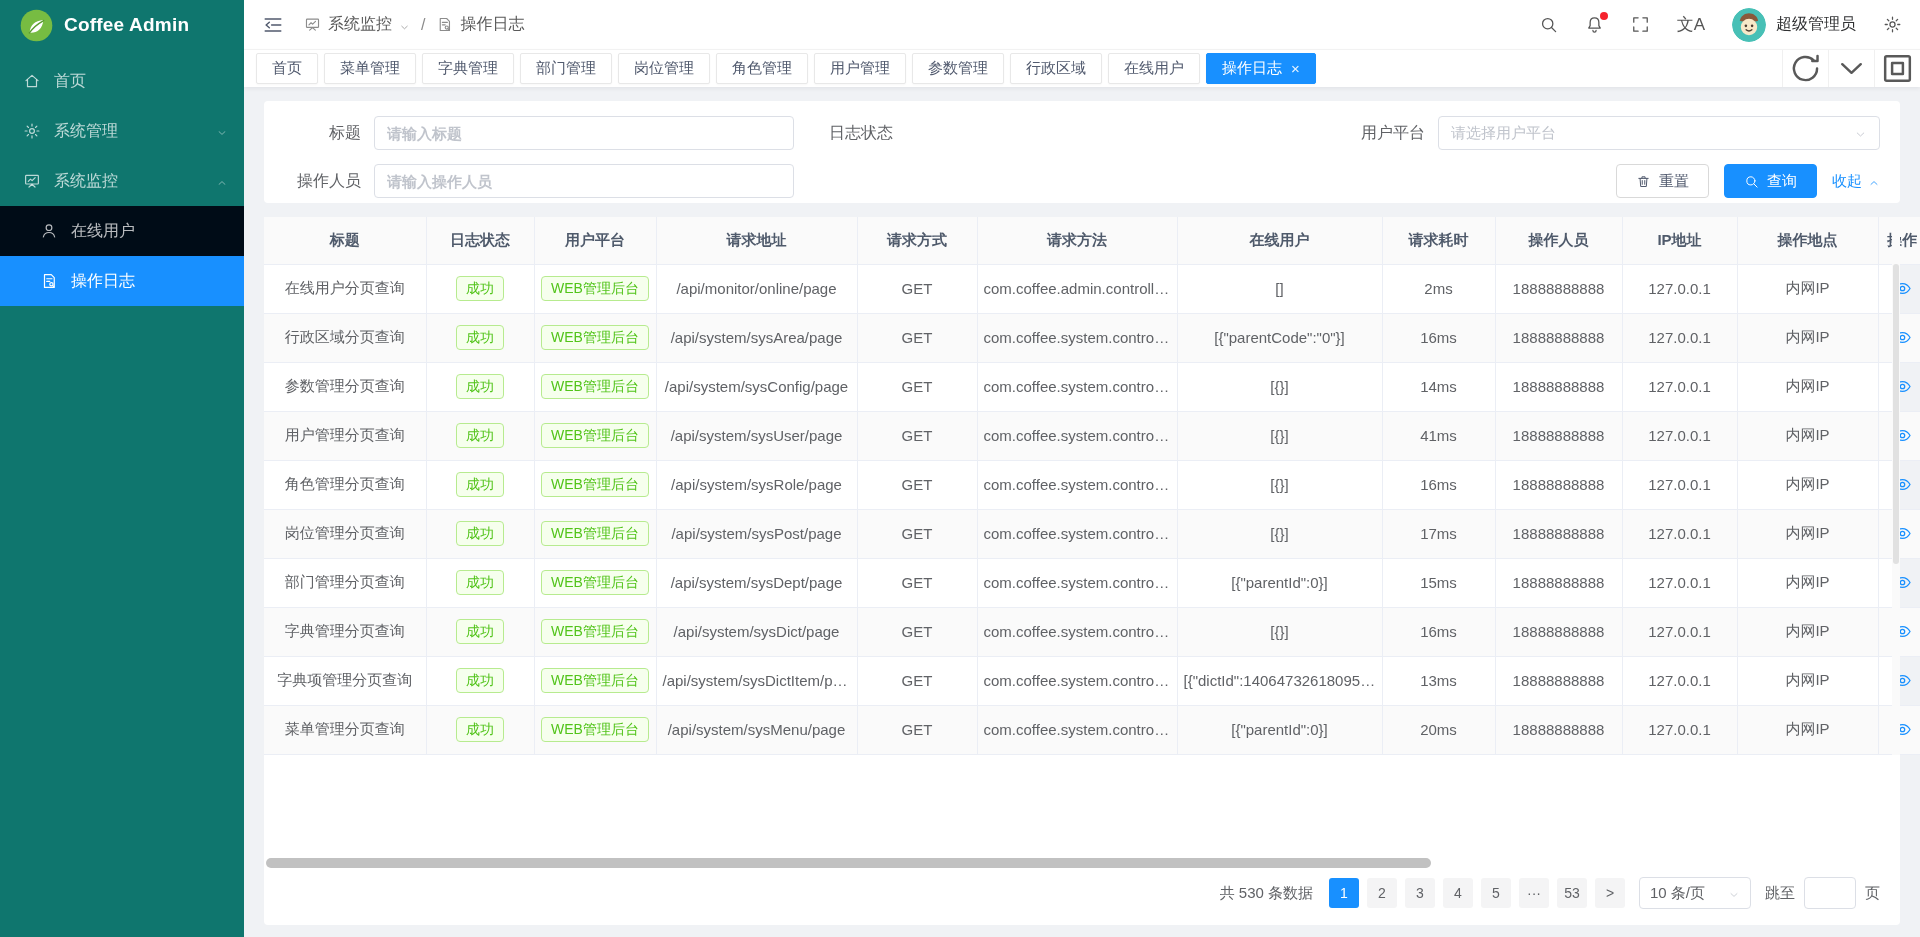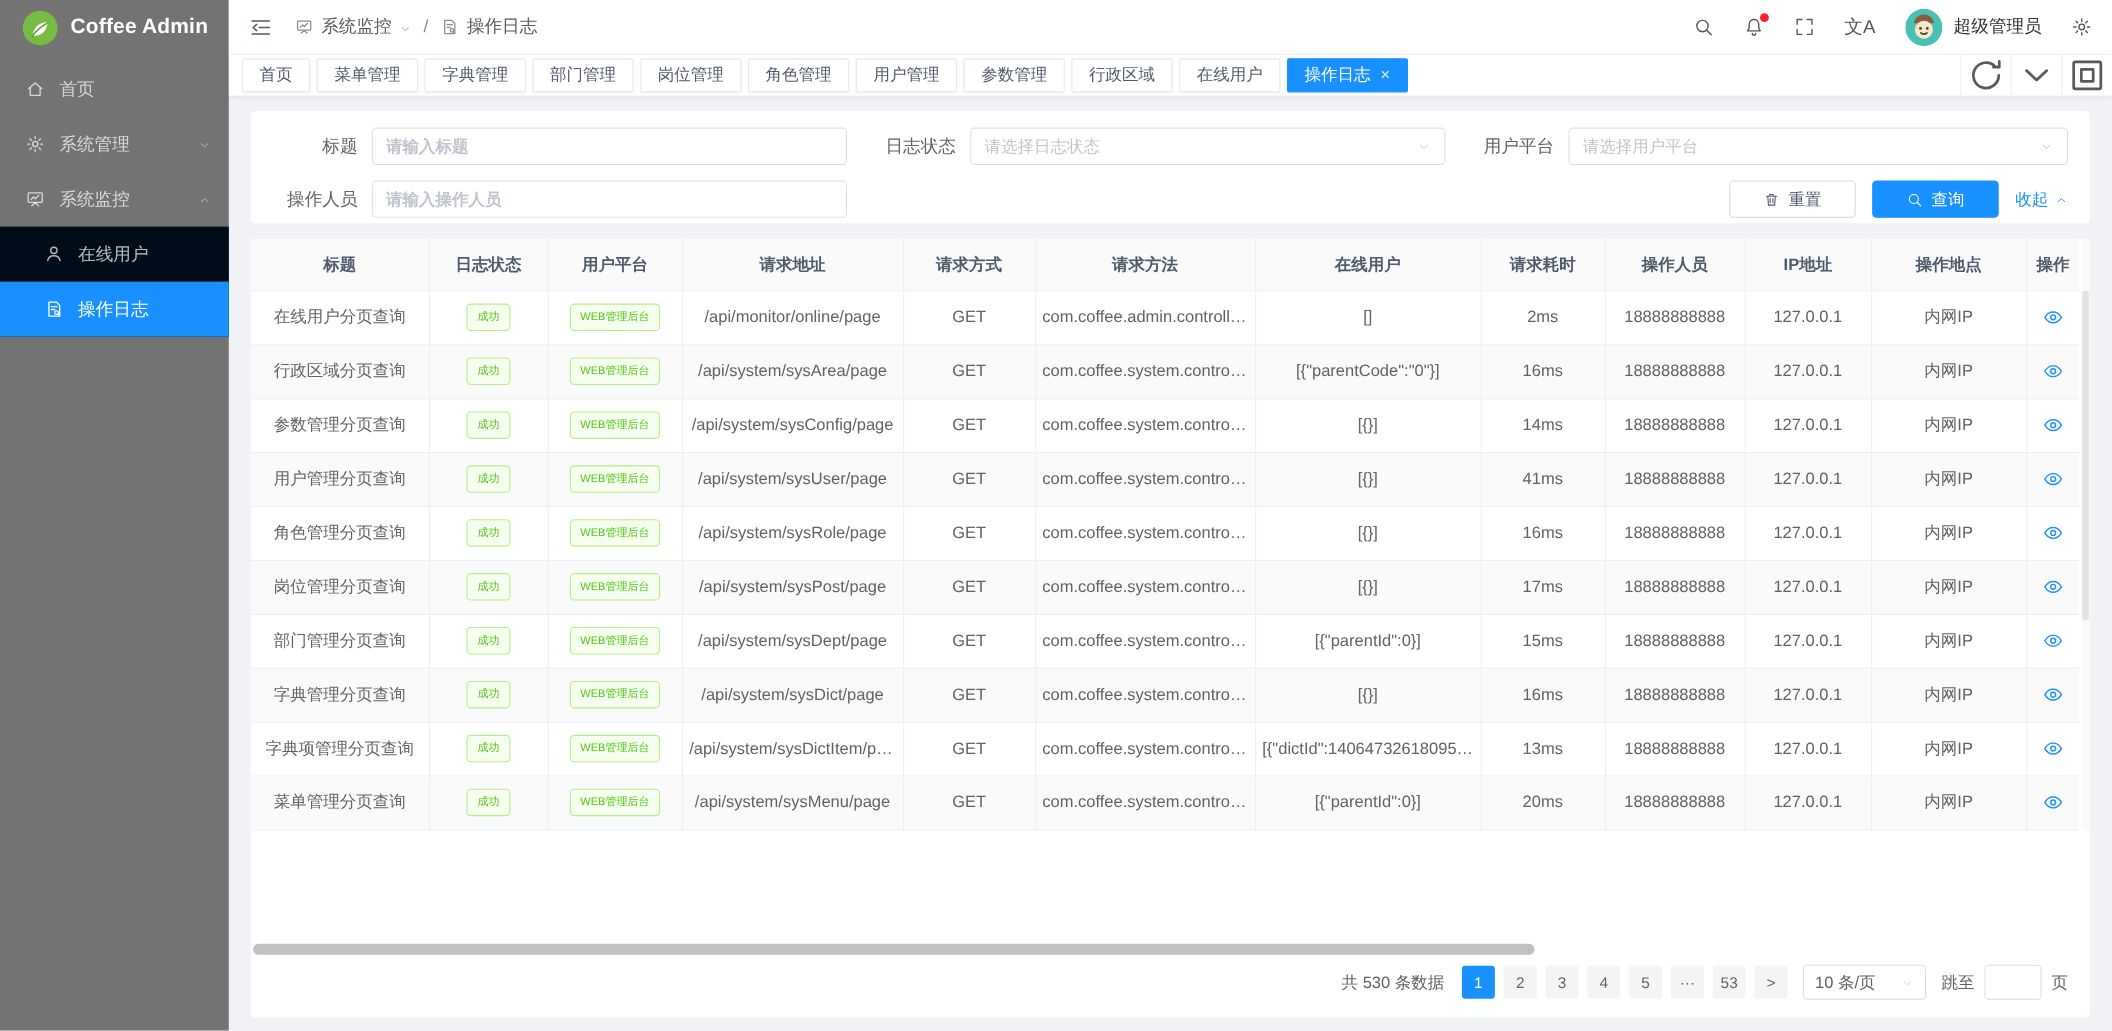--- a/index.html
+++ b/index.html
@@ -1,21 +1,21 @@
 <!DOCTYPE html>
 <html><head>
 <meta charset="utf-8">
 <style>
   * { margin:0; padding:0; box-sizing:border-box; }
   html,body { width:1920px; height:937px; overflow:hidden;
     font-family:"Liberation Sans","DejaVu Sans",sans-serif; background:#f0f2f5; }
   .app { display:flex; width:100%; height:100%; }
 
   
-  .sidebar { width:208px; background:#737373; flex-shrink:0; color:rgba(255,255,255,.72); }
+  .sidebar { width:244px; background:#0f766e; flex-shrink:0; color:rgba(255,255,255,.72); }
   .logo { height:50px; display:flex; align-items:center; gap:11px; padding-left:20px; }
   .logo-text { color:#fff; font-size:19px; font-weight:bold; letter-spacing:.2px; }
   .menu { margin-top:6px; }
   .menu-item { height:50px; display:flex; align-items:center; gap:13px; padding:0 16px 0 23px; font-size:16px; cursor:pointer; }
   .menu-item .menu-caret { margin-left:auto; width:12px; height:12px; opacity:.8; }
   .submenu { background:#000c17; }
   .submenu-item { height:50px; display:flex; align-items:center; gap:13px; padding-left:40px; font-size:16px; cursor:pointer; }
   .submenu-item.active { background:#1890ff; color:#fff; }
   .icon { width:18px; height:18px; flex-shrink:0; display:inline-block; }
   svg.icon { stroke:currentColor; fill:none; stroke-width:1.6; stroke-linecap:round; stroke-linejoin:round; }
@@ -59,21 +59,21 @@
   .filter-field { display:flex; align-items:center; width:33.33%; }
   .filter-label { width:90px; flex-shrink:0; text-align:right; padding-right:13px; font-size:16px; color:#606266; }
   .filter-control { flex:1; margin-right:22px; height:34px; border:1px solid #dcdfe6; border-radius:4px;
     background:#fff; display:flex; align-items:center; padding:0 12px; font-size:15px; }
   .filter-row .filter-field:last-child .filter-control { margin-right:0; }
   input.filter-control { color:#333; outline:none;font-weight:bold; }
   input::placeholder { color:#c0c4cc; }
   .select-control { justify-content:space-between; color:#c0c4cc; cursor:pointer; }
   .select-control .icon { width:13px; height:13px; color:#c0c4cc; }
   .filter-actions { margin-left:auto; display:flex; align-items:center; gap:15px; }
-  .btn { height:34px; padding:0 30px; border-radius:4px; border:1px solid #d9d9d9; background:#fff; color:#515a6e;
+  .btn { height:34px; padding:0 19px; border-radius:4px; border:1px solid #d9d9d9; background:#fff; color:#515a6e;
     font-size:15px; display:flex; align-items:center; gap:8px; cursor:pointer; }
   .btn .icon { width:15px; height:15px; }
   .btn-primary { background:#1890ff; border-color:#1890ff; color:#fff; }
   .link-collapse { color:#1890ff; font-size:15px; display:flex; align-items:center; gap:6px; cursor:pointer; }
   .link-collapse .icon { width:12px; height:12px; }
 
   
   .table-card { height:708px; display:flex; flex-direction:column; }
   .card-head { height:50px; display:flex; align-items:center; padding:0 20px; }
   .card-title { font-size:17px; color:#303133; font-weight:500; }
@@ -82,21 +82,21 @@
 
   .table-wrap { position:relative; }
   table { border-collapse:collapse; table-layout:fixed; width:1662px; }
   th { height:47px; background:#fafafa; font-size:15px; font-weight:600; color:#4f5a6b; }
   td { height:49px; font-size:15px; color:#606266; text-align:center; }
   th,td { border-bottom:1px solid #ebeef5; border-right:1px solid #ebeef5; overflow:hidden; white-space:nowrap;
     text-overflow:ellipsis; padding:0 6px; }
   th:last-child, td:last-child { border-right:none; }
   tbody tr:nth-child(even) td { background:#fafafa; }
   .col-action { box-shadow:-6px 0 8px -6px rgba(0,0,0,.15); }
-  .badge { display:inline-block; padding:2px 9px; font-size:10px; line-height:19px; color:#52c41a;
+  .badge { display:inline-block; padding:2px 9px; font-size:14px; line-height:19px; color:#52c41a;
     background:#f6ffed; border:1px solid #b7eb8f; border-radius:4px; }
   .view-btn { display:inline-flex; width:19px; height:19px; color:#1890ff; cursor:pointer; vertical-align:middle; }
   .view-btn .icon { width:19px; height:19px; }
   .vscroll { position:absolute; top:0; right:0; width:8px; height:100%; background:#fafafa; }
   .vscroll-thumb { position:absolute; top:47px; left:1px; width:6px; height:300px; background:#e1e1e1; border-radius:3px; }
 
   .table-spacer { flex:1; }
   .hscroll { height:12px; position:relative; margin:0 2px; }
   .hscroll-thumb { position:absolute; left:0; top:1px; height:10px; width:1165px; background:#c1c1c1; border-radius:5px; cursor:pointer; }
 
@@ -312,26 +312,20 @@
     <div class="content">
 
       <section class="card filter-card">
         <div class="filter-row">
           <div class="filter-field">
             <label class="filter-label">标题</label>
             <input class="filter-control" placeholder="请输入标题" style="">
           </div>
           <div class="filter-field">
             <label class="filter-label">日志状态</label>
-            <div class="filter-control select-control">
-              <span>请选择日志状态</span>
-              <span class="icon"><svg class="icon" viewBox="0 0 24 24" style="width:100%;height:100%">
-                    <path d="M6 9.2l6 5.6 6-5.6"></path>
-                  </svg></span>
-            </div>
           </div>
           <div class="filter-field">
             <label class="filter-label">用户平台</label>
             <div class="filter-control select-control">
               <span>请选择用户平台</span>
               <span class="icon"><svg class="icon" viewBox="0 0 24 24" style="width:100%;height:100%">
                     <path d="M6 9.2l6 5.6 6-5.6"></path>
                   </svg></span>
             </div>
           </div>

